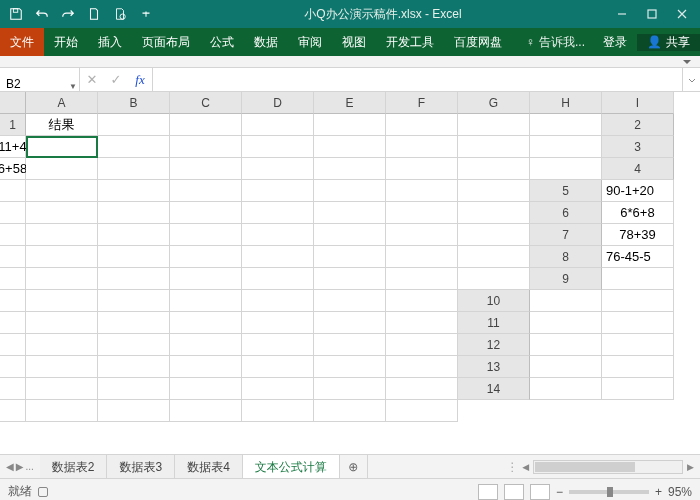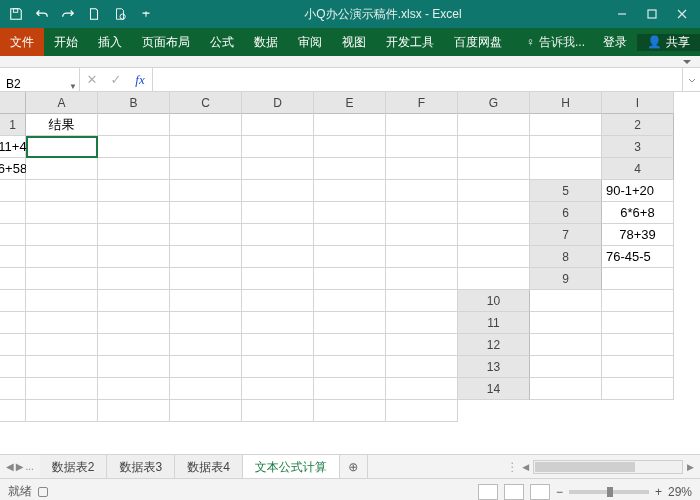--- a/index.html
+++ b/index.html
@@ -343,16 +343,16 @@
   <div class="status-right">
     <div class="view-btn"></div>
     <div class="view-btn"></div>
     <div class="view-btn"></div>
     <div class="zoom">
       <span>−</span>
       <div class="zslider">
           <div class="zthumb"></div>
         </div>
       <span>+</span>
-      <span>29%</span>
+      <span>95%</span>
     </div>
   </div>
 </div>
 
 </body></html>

